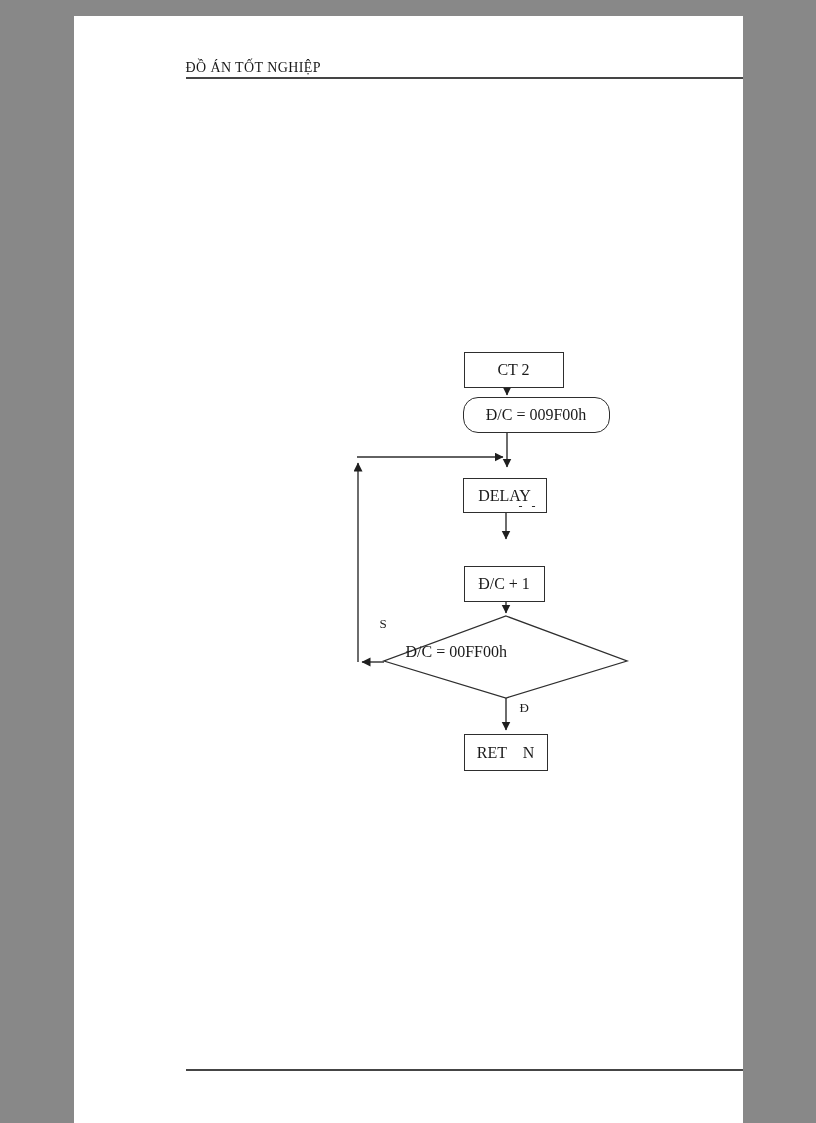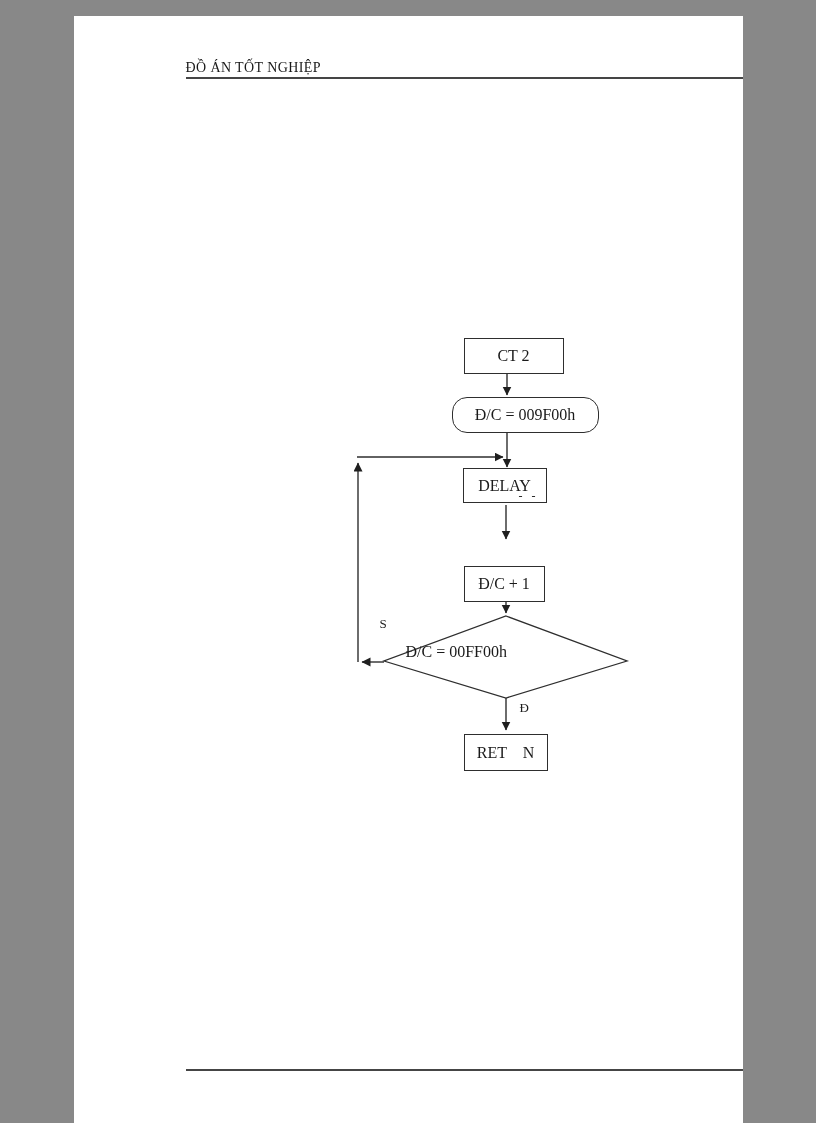--- a/index.html
+++ b/index.html
@@ -63,23 +63,23 @@
     position: absolute;
     box-sizing: border-box;
     background: #ffffff;
     border: 1px solid #2e2e2e;
     display: flex;
     align-items: center;
     justify-content: center;
     font-size: 16px;
     z-index: 2;
   }
-  #node-ct2    { left: 390px; top: 322px; width: 100px; height: 36px; justify-content: center; }
-  #node-set    { left: 378px; top: 381px; width: 147px; height: 36px; border-radius: 15px; }
-  #node-delay  { left: 389px; top: 452px; width: 84px;  height: 35px; }
+  #node-ct2    { left: 390px; top: 336px; width: 100px; height: 36px; justify-content: center; }
+  #node-set    { left: 389px; top: 381px; width: 147px; height: 36px; border-radius: 15px; }
+  #node-delay  { left: 389px; top: 462px; width: 84px;  height: 35px; }
   #node-inc    { left: 390px; top: 550px; width: 81px;  height: 36px; }
   #node-ret    { left: 390px; top: 718px; width: 84px;  height: 37px; }
 
   .node-note {
     position: absolute;
     right: 7px;
     bottom: -2px;
     font-size: 12px;
     letter-spacing: 3px;
     white-space: pre;

